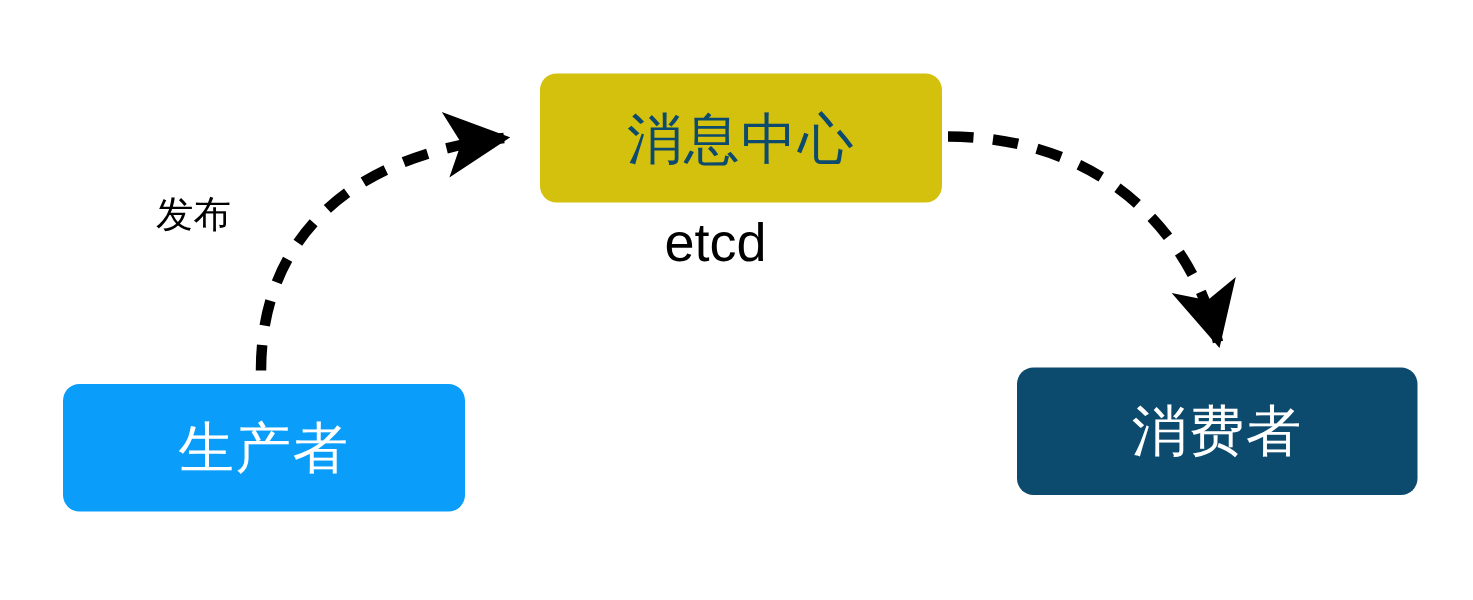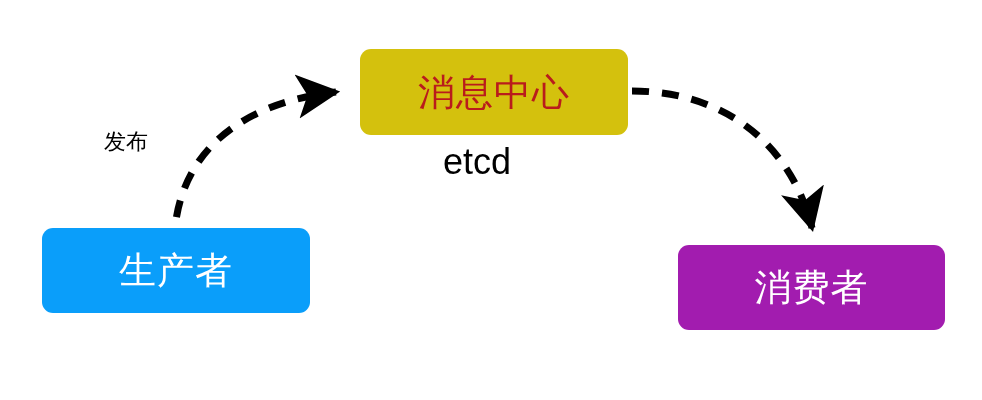--- a/index.html
+++ b/index.html
@@ -24,21 +24,21 @@
     color: #ffffff;
     font-size: 37px;
     font-weight: 400;
     letter-spacing: 1px;
     line-height: 1;
     box-sizing: border-box;
     user-select: none;
   }
   #node-producer {
     left: 42px;
-    top: 228px;
+    top: 256px;
     width: 268px;
     height: 85px;
   }
   #node-broker {
     left: 360px;
     top: 49px;
     width: 268px;
     height: 86px;
   }
   #node-consumer {
@@ -51,21 +51,21 @@
     position: absolute;
     left: 0;
     top: 0;
     width: 982px;
     height: 400px;
     pointer-events: none;
   }
   .caption {
     position: absolute;
     color: #000000;
-    font-size: 22px;
+    font-size: 25px;
     line-height: 1;
     white-space: nowrap;
     user-select: none;
   }
   #caption-etcd {
     left: 443px;
     top: 144px;
     font-size: 36px;
     letter-spacing: 0px;
   }
@@ -92,25 +92,25 @@
 
     <path d="M 174 247 C 174 160 232 104 336 92" fill="none" stroke="#000000" stroke-width="7" stroke-dasharray="17 13" stroke-linecap="butt" marker-end="url(#arrow-right)"></path>
 
     <path d="M 632 91 C 720 91 790 140 812 228" fill="none" stroke="#000000" stroke-width="7" stroke-dasharray="17 13" stroke-linecap="butt" marker-end="url(#arrow-right)"></path>
   </svg>
 
   <div class="node-box" id="node-producer" style="background: rgb(10, 158, 250); color: rgb(255, 255, 255);">
     <span>生产者</span>
   </div>
 
-  <div class="node-box" id="node-broker" style="background: rgb(212, 193, 13); color: #b91c1c;">
+  <div class="node-box" id="node-broker" style="background: rgb(212, 193, 13); color: #0c4a6e;">
     <span>消息中心</span>
   </div>
 
-  <div class="node-box" id="node-consumer" style="background: #a21caf; color: rgb(255, 255, 255);">
+  <div class="node-box" id="node-consumer" style="background: #0c4a6e; color: rgb(255, 255, 255);">
     <span>消费者</span>
   </div>
 
   <div class="caption" id="caption-etcd">etcd</div>
 
   <div class="caption" id="label-publish">发布</div>
 
 
 </div>
 

